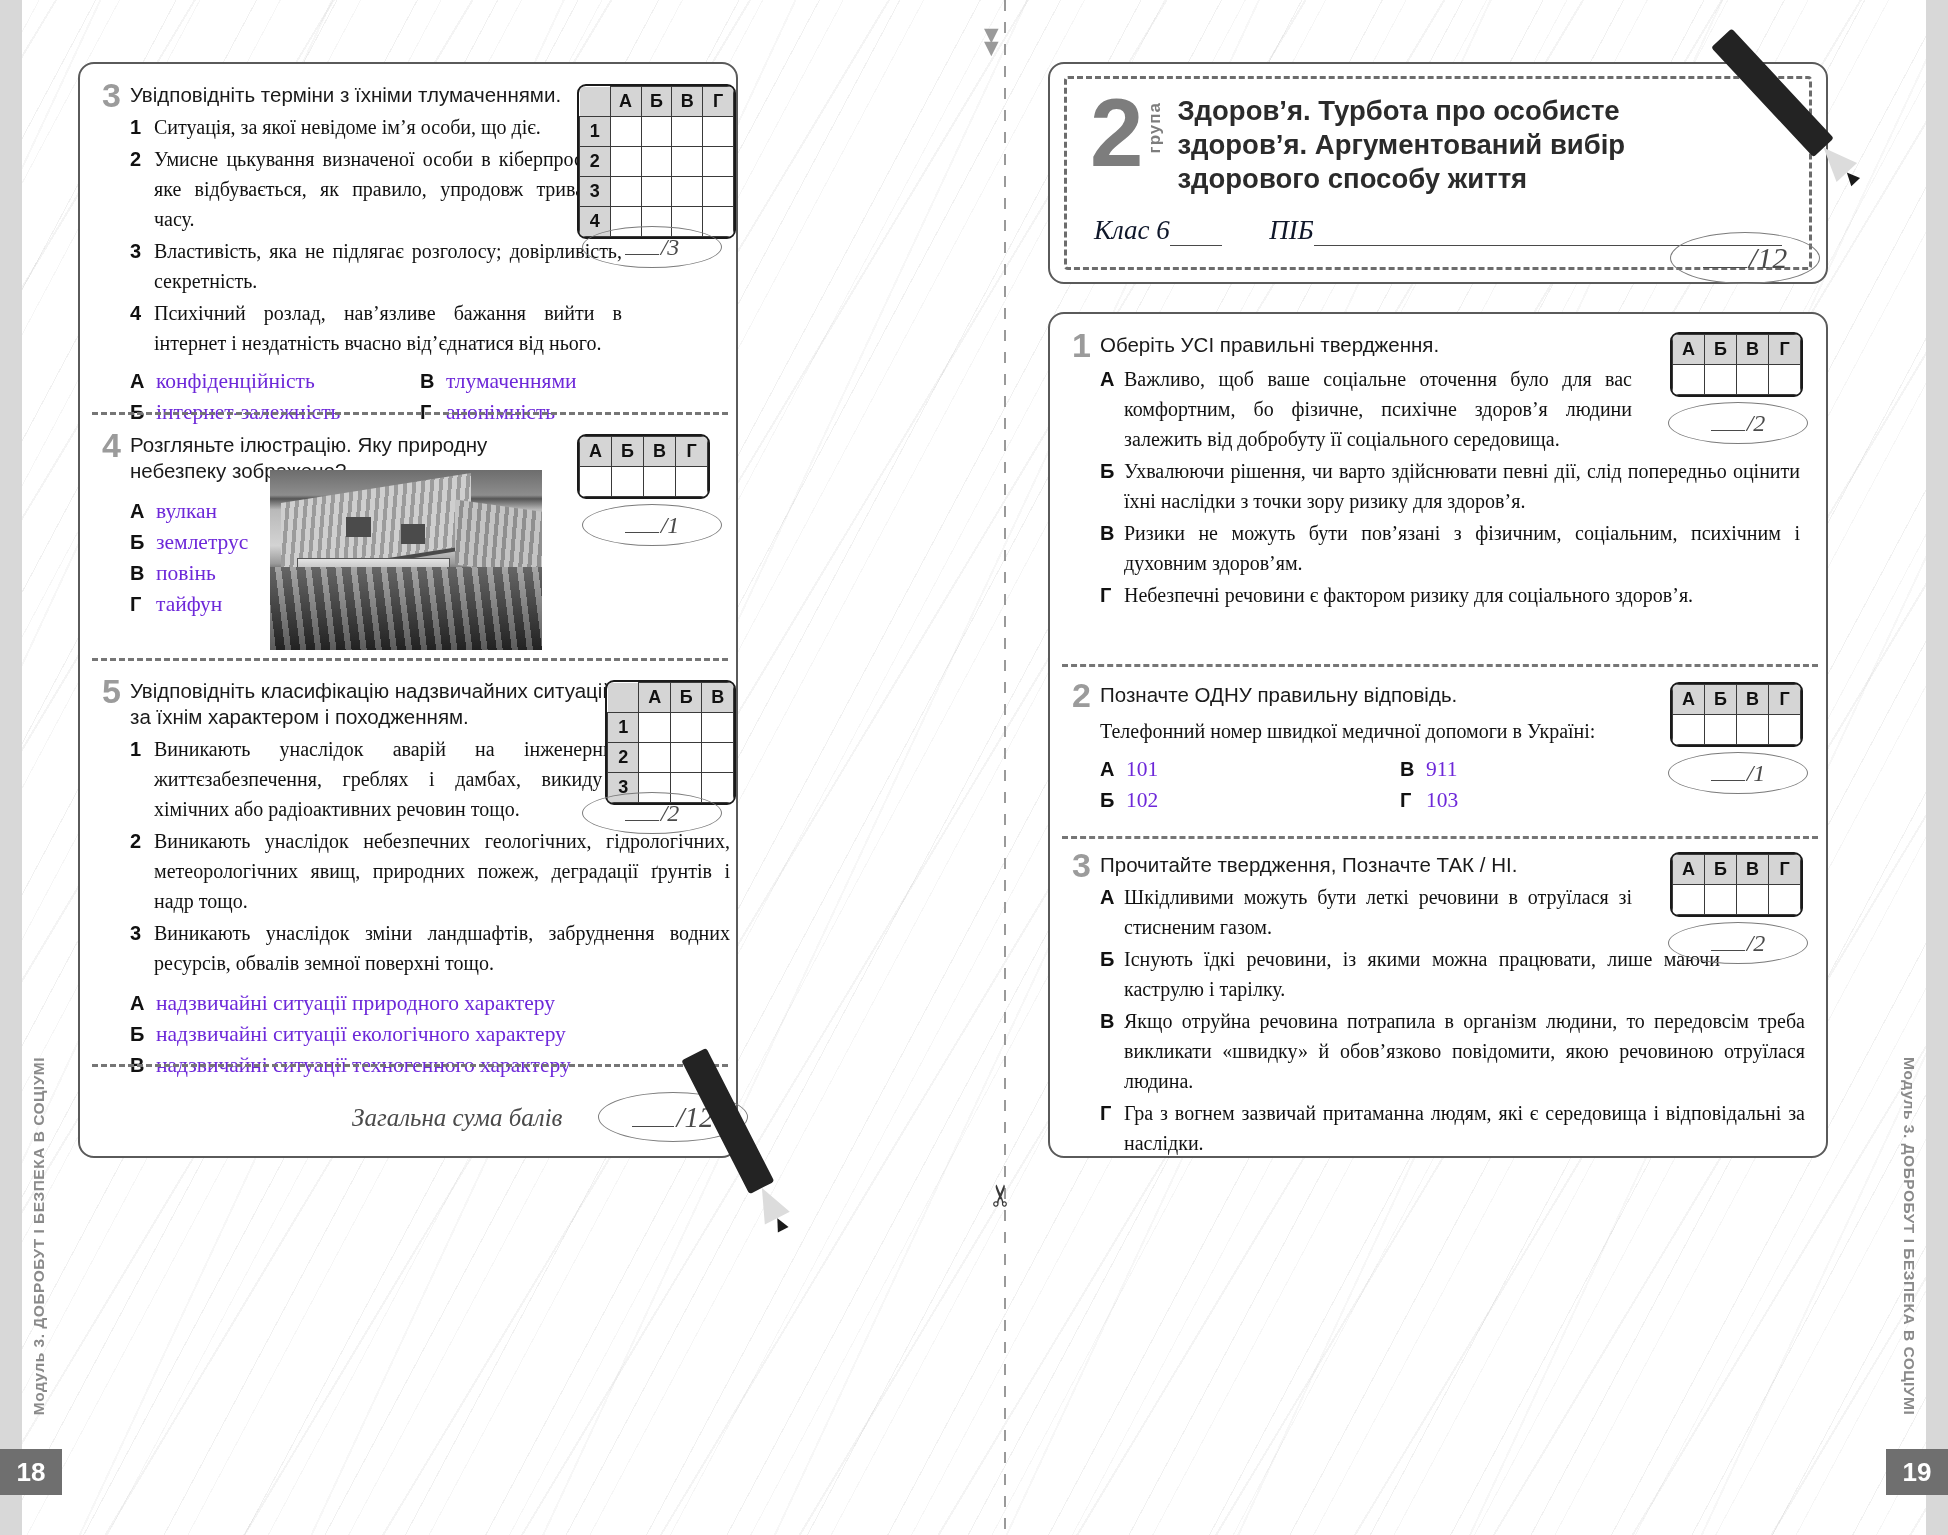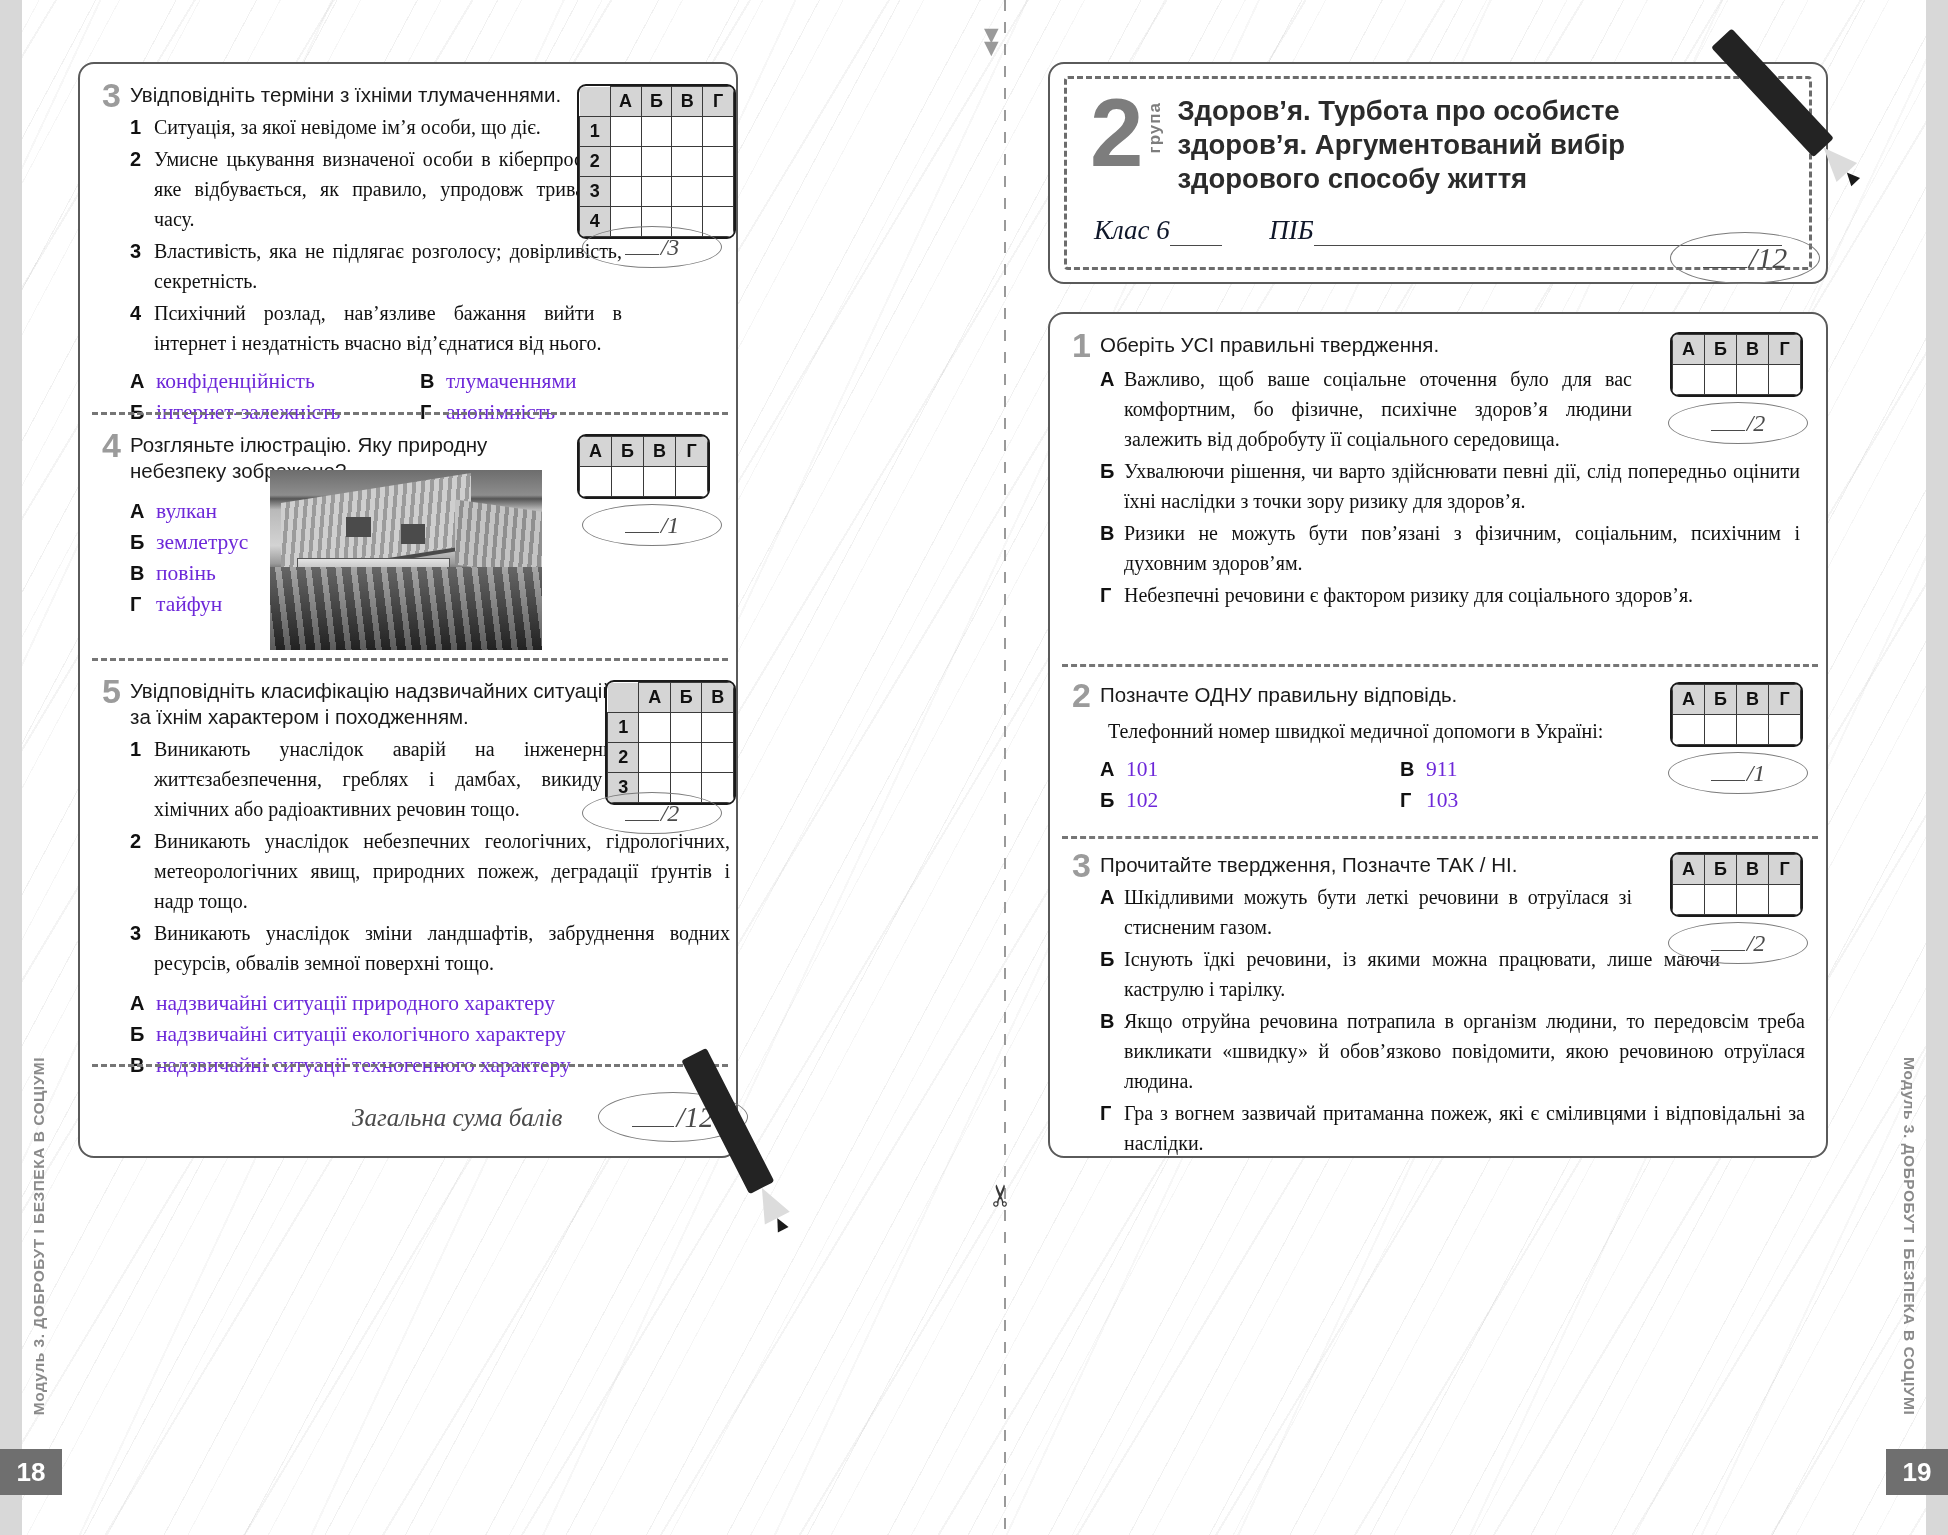--- a/index.html
+++ b/index.html
@@ -577,21 +577,21 @@
     <span class="blank"></span><span>/2</span>
   </div>
 
   <div class="sep" style="left:12px; top:350px; width:756px;"></div>
 
   <div class="q" style="left:22px; top:368px; width:560px;">
     <div class="q-head">
       <span class="q-num">2</span>
       <span class="q-prompt">Позначте ОДНУ правильну відповідь.</span>
     </div>
-    <div class="item-txt" style="margin-left:36px; margin-top:8px; width:525px;">Телефонний номер швидкої медичної допомоги в Україні:</div>
+    <div class="item-txt" style="margin-left:28px; margin-top:8px; width:525px;">Телефонний номер швидкої медичної допомоги в Україні:</div>
     <div class="opts" style="margin-top:8px; width:600px;">
       <div class="opt-row">
         <div class="opt" style="width:300px;">
           <span class="opt-key">А</span>
           <span class="opt-txt">101</span>
         </div>
         <div class="opt">
           <span class="opt-key">В</span>
           <span class="opt-txt">911</span>
         </div>
@@ -647,21 +647,21 @@
       <div class="item" style="width:620px;">
         <span class="item-key">Б</span>
         <span class="item-txt">Існують їдкі речовини, із якими можна працювати, лише маючи каструлю і тарілку.</span>
       </div>
       <div class="item" style="width:705px;">
         <span class="item-key">В</span>
         <span class="item-txt">Якщо отруйна речовина потрапила в організм людини, то передовсім треба викликати «швидку» й обов’язково повідомити, якою речовиною отруїлася людина.</span>
       </div>
       <div class="item" style="width:705px;">
         <span class="item-key">Г</span>
-        <span class="item-txt">Гра з вогнем зазвичай притаманна пожеж, які є сміливцями і відповідальні за наслідки.</span>
+        <span class="item-txt">Гра з вогнем зазвичай притаманна людям, які є середовища і відповідальні за наслідки.</span>
       </div>
     </div>
   </div>
 
   <div class="grid" style="left:620px; top:538px;">
     <table>
       <tbody>
           <tr>
         <td class="hd">А</td>
         <td class="hd">Б</td>

